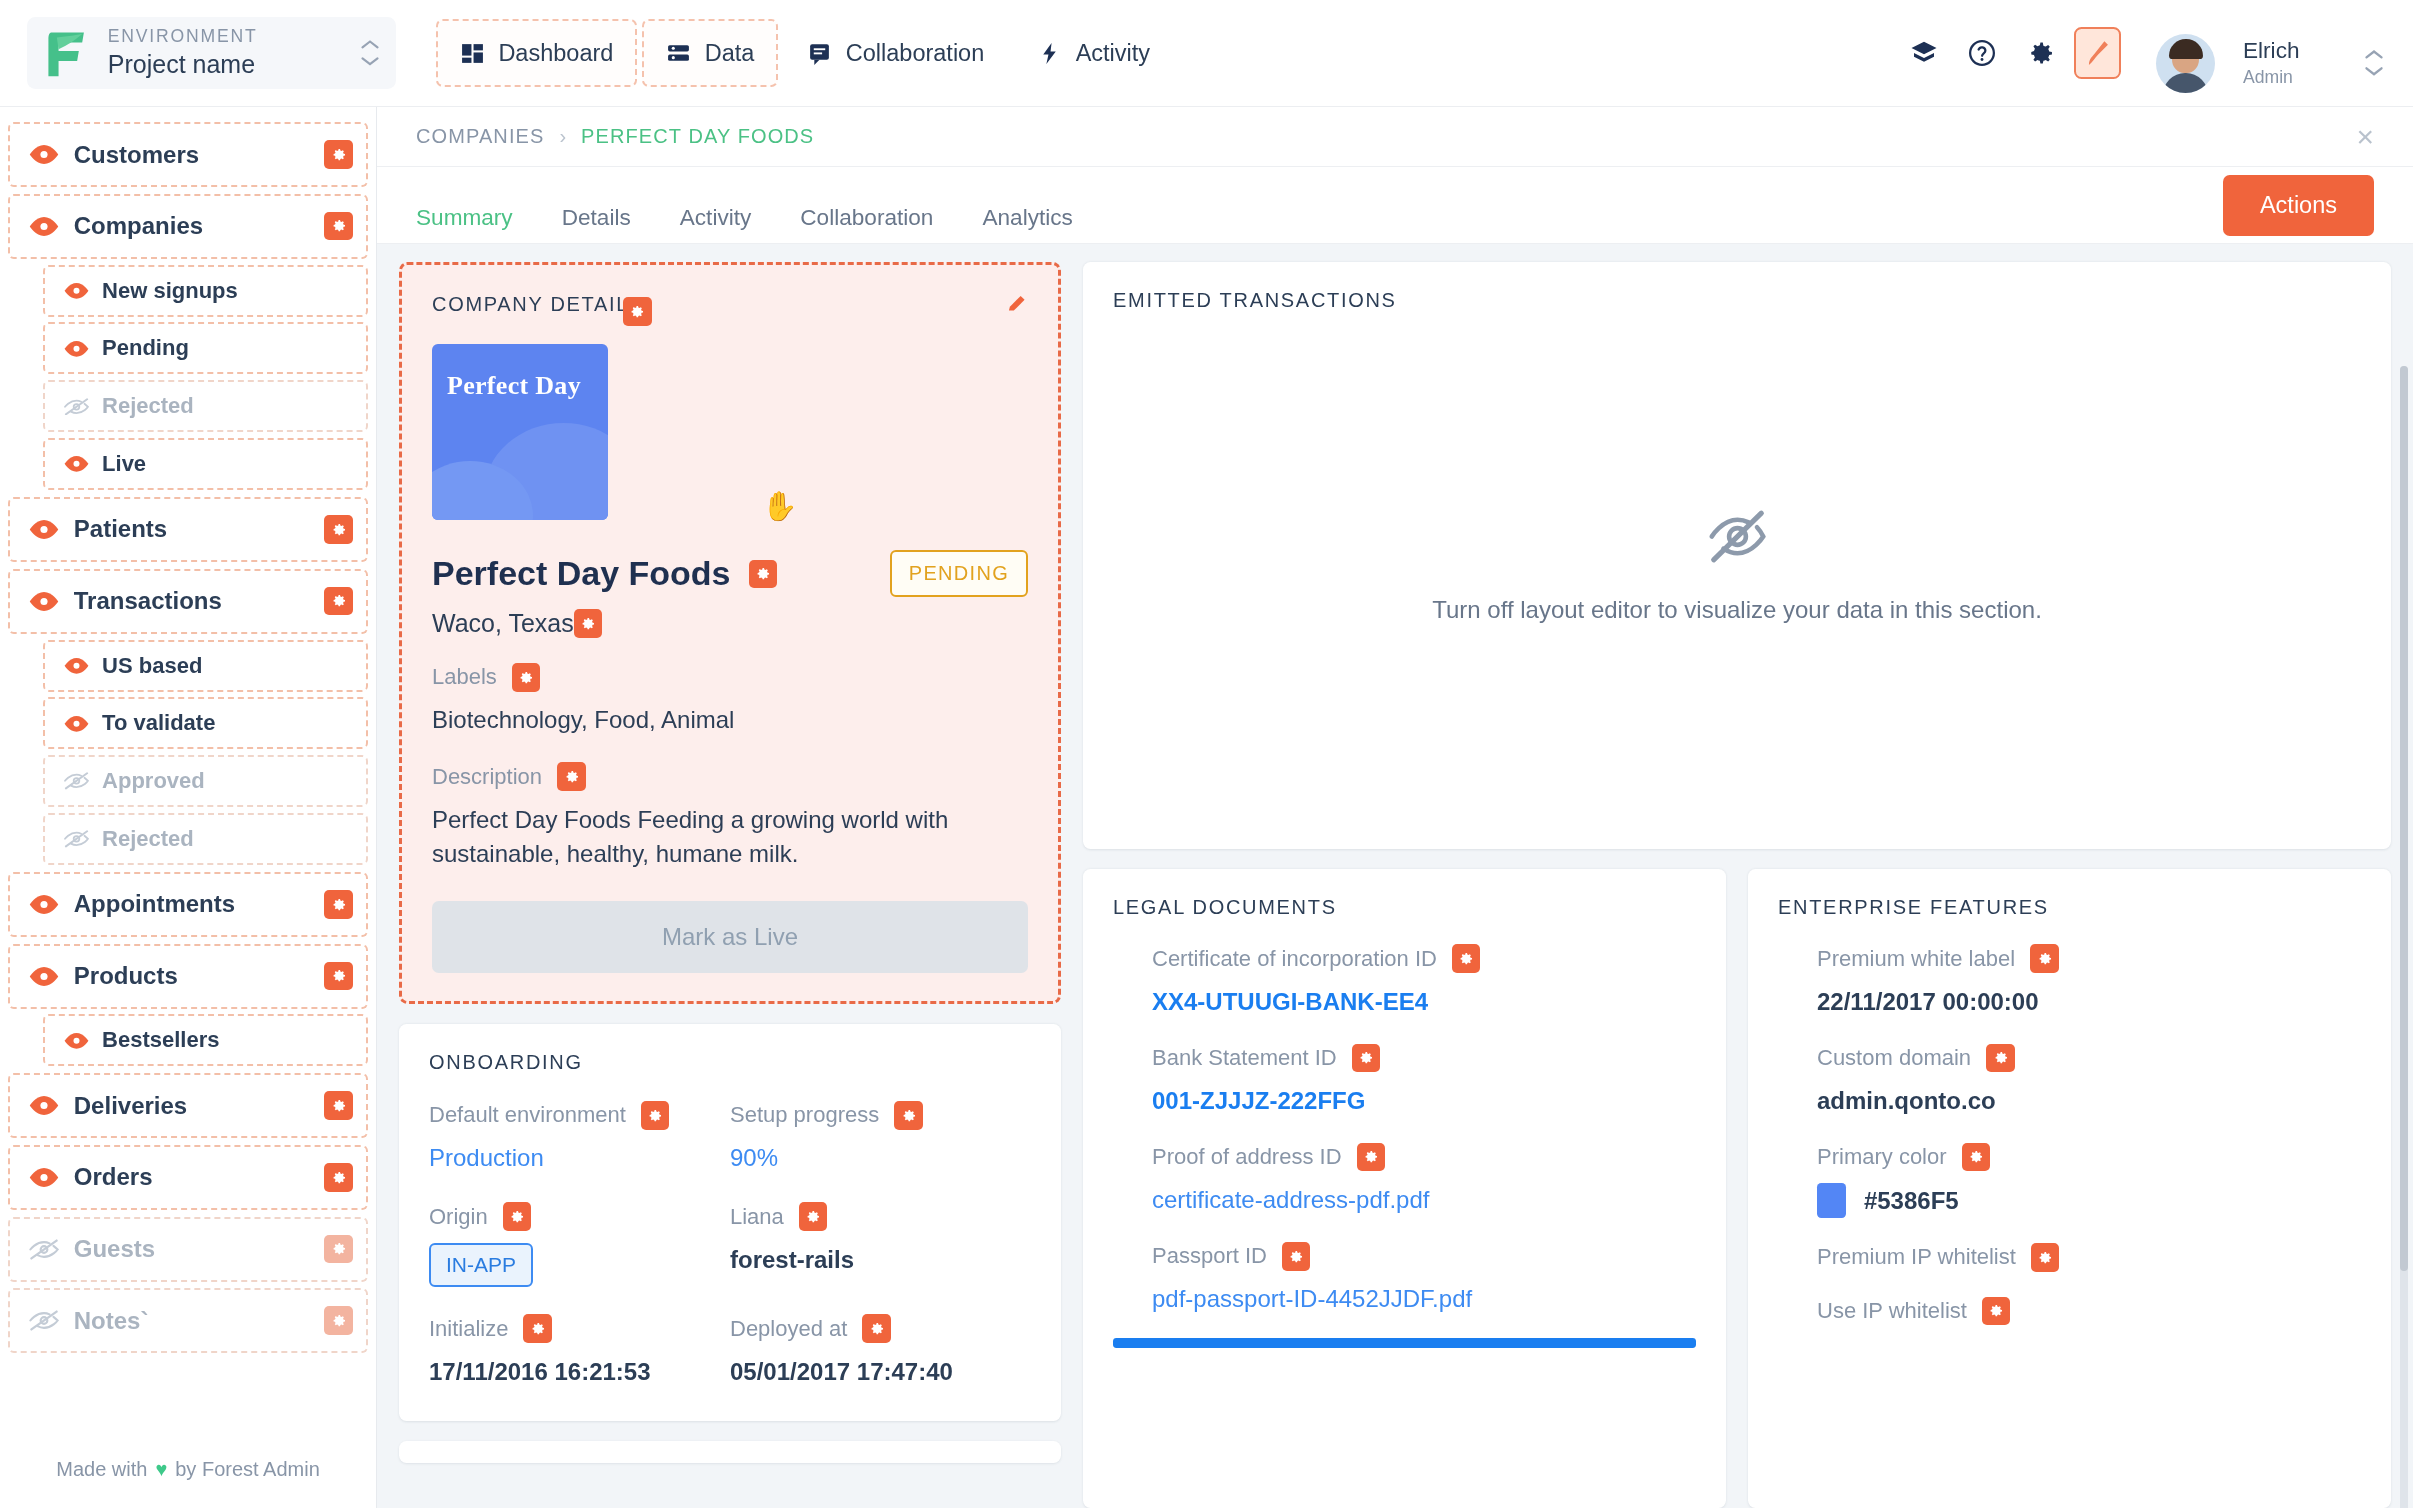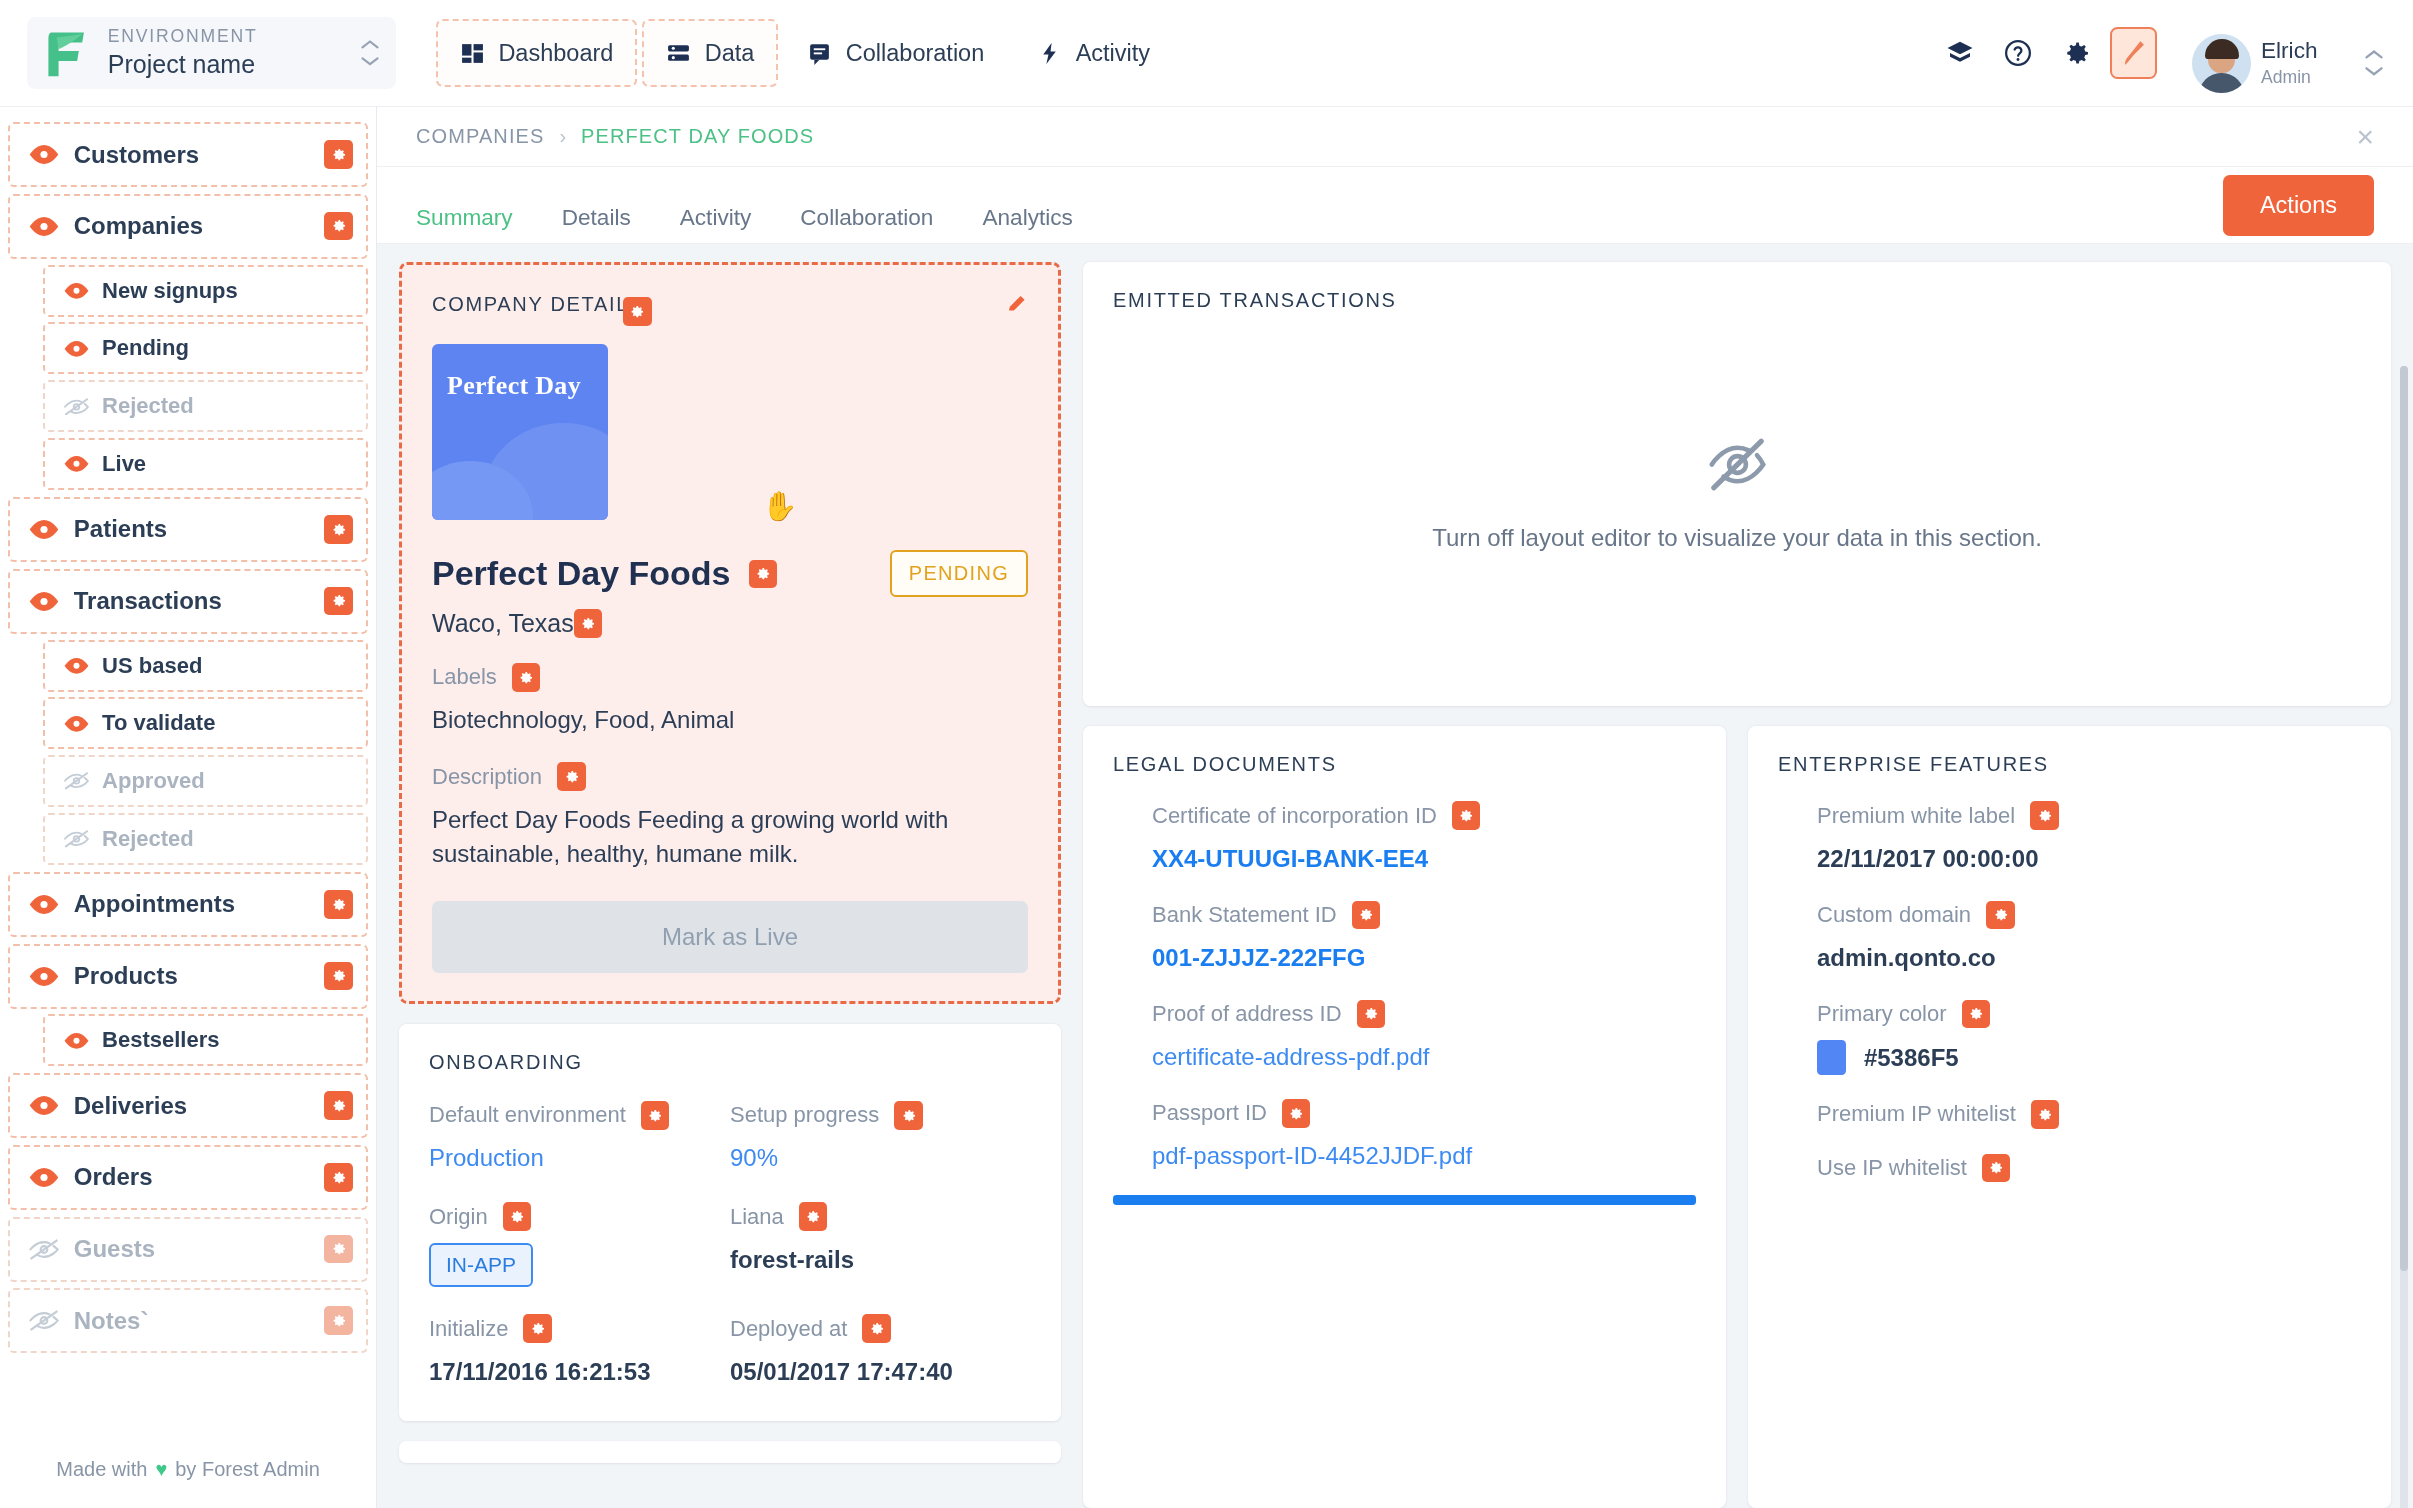--- a/index.html
+++ b/index.html
@@ -45,21 +45,21 @@
 
   .top-right { margin-left: auto; display: flex; align-items: center; padding-right: 28.5px; gap: 0; }
   .topicon {
     width: 52px; height: 52px; display: flex; align-items: center; justify-content: center;
     color: #1d3054; margin-right: 6.7px;
   }
   .topicon.active {
     background: #ffe6da; border: 2.5px solid #f0805a; border-radius: 7.5px;
     color: #f0805a; width: 47px; height: 52px;
   }
-  .user-block { display: flex; align-items: center; margin-left: 28.5px; gap: 10px; margin-top: 20px; }
+  .user-block { display: flex; align-items: center; margin-left: 28.5px; gap: 28px; margin-top: 20px; }
   .avatar {
     width: 59px; height: 59px; border-radius: 50%;
     background: #cfe0f0; overflow: hidden; position: relative; flex: 0 0 59px;
   }
   .avatar .head { position: absolute; left: 16px; top: 9.2px; width: 27px; height: 30px; border-radius: 50% 50% 45% 45%; background: #d9a583; }
   .avatar .hair { position: absolute; left: 12.6px; top: 5px; width: 34px; height: 20px; border-radius: 17px 17px 3.4px 3.4px; background: #3b2b22; }
   .avatar .body { position: absolute; left: 6.7px; top: 39px; width: 45px; height: 25px; border-radius: 22px 22px 0 0; background: #46566b; }
   .user-name { font-size: 22.6px; color: #2c3e56; line-height: 1.25; }
   .user-role { font-size: 17.6px; color: #8895a7; line-height: 1.3; }
   .user-caret { margin-left: 35px; display: flex; flex-direction: column; gap: 4.2px; color: #97a3b4; }
@@ -755,21 +755,21 @@
                   <div class="field-value bold">05/01/2017 17:47:40</div>
                 </div>
               </div>
           </div>
 
           <div class="card" style="height:22px;"></div>
         </div>
 
         <div class="col-right">
 
-          <div class="card" style="height:444px;display:flex;flex-direction:column;">
+          <div class="card" style="height:587px;display:flex;flex-direction:column;">
             <div class="card-title">EMITTED TRANSACTIONS</div>
             <div class="empty-wrap">
               <svg class="eye-off" viewBox="0 0 24 24">
                 <path d="M2.5 12s3.8-6.2 9.5-6.2c1.5 0 2.9.4 4.1 1" stroke="currentColor" stroke-width="1.7" fill="none" stroke-linecap="round"></path>
                 <path d="M19.2 8.6c1.4 1.5 2.3 3.4 2.3 3.4s-3.8 6.2-9.5 6.2c-2 0-3.8-.8-5.2-1.7" stroke="currentColor" stroke-width="1.7" fill="none" stroke-linecap="round"></path>
                 <circle cx="12" cy="12" r="3.1" stroke="currentColor" stroke-width="1.7" fill="none"></circle>
                 <path d="M3.2 20.6 L20.8 3.4" stroke="currentColor" stroke-width="1.9" stroke-linecap="round"></path>
               </svg>
               <div class="empty-msg">Turn off layout editor to visualize your data in this section.</div>
             </div>

